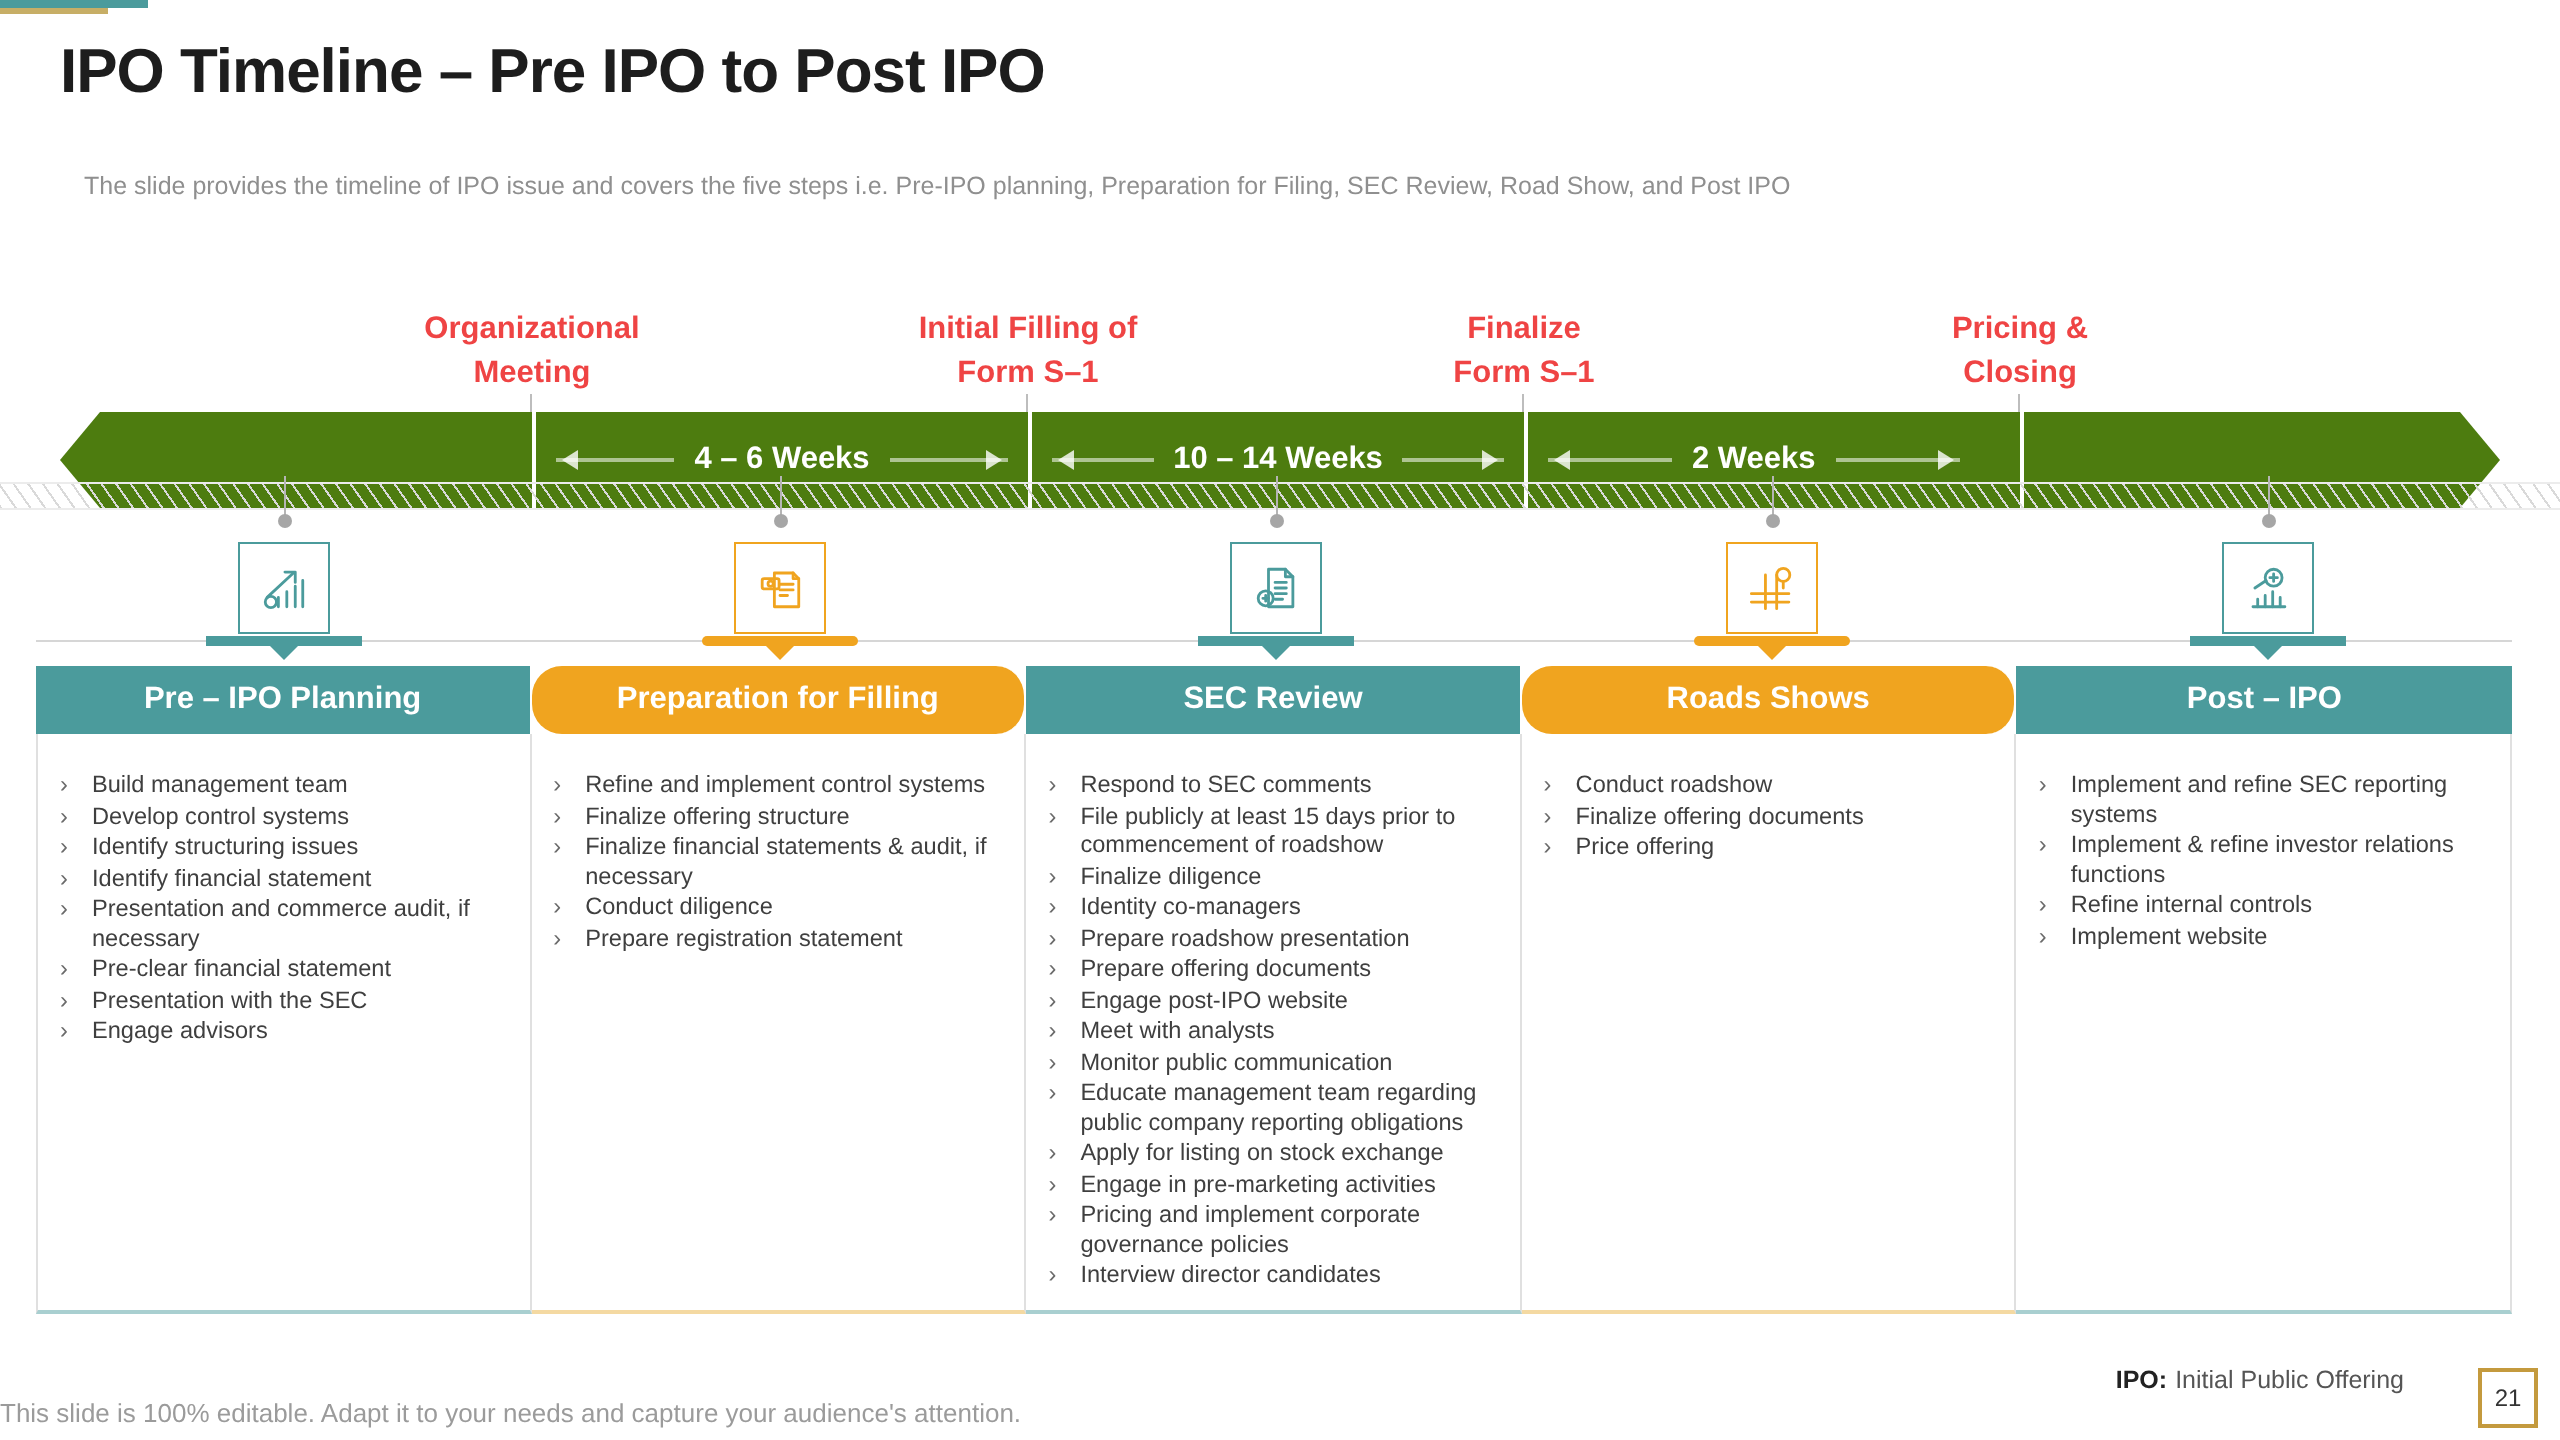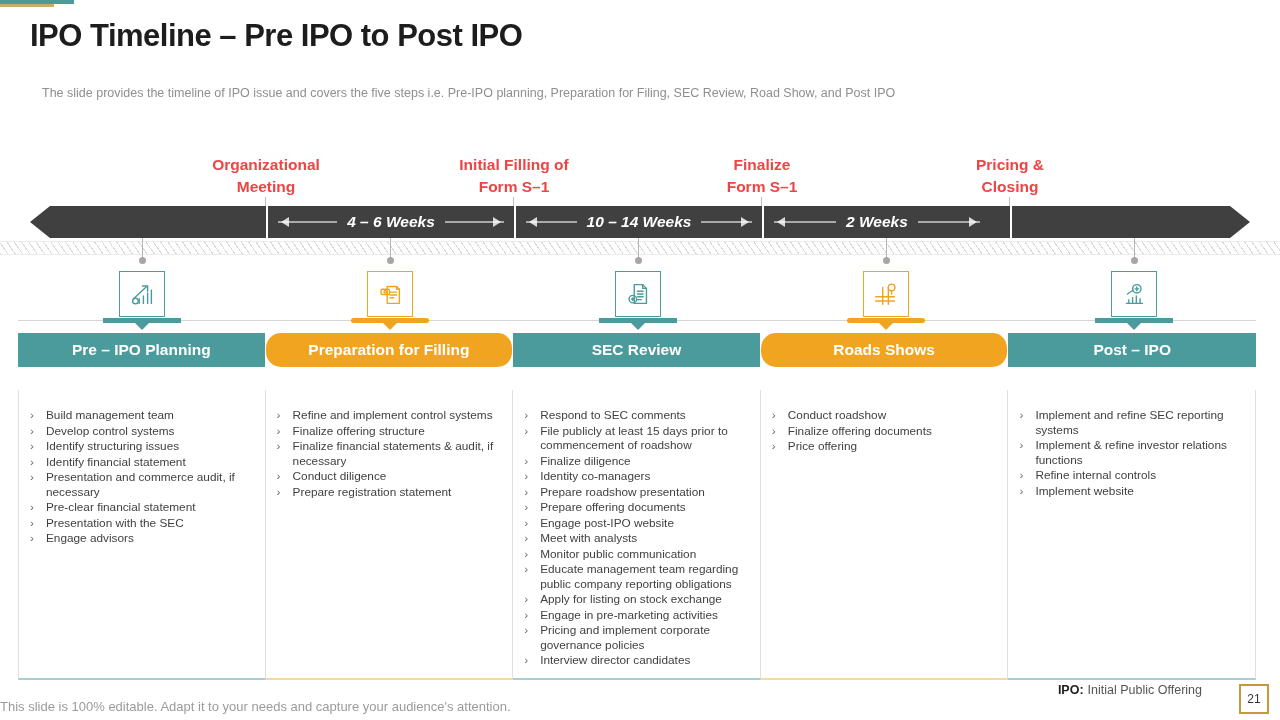--- a/index.html
+++ b/index.html
@@ -23,23 +23,22 @@
 
   
   .milestone{
     position:absolute;top:154px;width:220px;text-align:center;
     font-size:15.5px;font-weight:700;color:#ef4444;line-height:1.4;
   }
   .mtick{position:absolute;width:1px;height:9px;background:#bdbdbd;top:197px;}
 
   
   .band{
-    position:absolute;left:30px;top:206px;width:1220px;height:32px;background:#404040;
+    position:absolute;left:30px;top:206px;width:1220px;height:48px;background:#4d7c0f;
     clip-path:polygon(20px 0,calc(100% - 20px) 0,100% 50%,calc(100% - 20px) 100%,20px 100%,0 50%);
-    font-style:italic;
   }
   .divider{position:absolute;top:0;width:2px;height:100%;background:#ffffff;}
   .seg{
     position:absolute;top:0;height:100%;display:flex;align-items:center;gap:10px;padding:0 10px;box-sizing:border-box;
   }
   .seg-label{color:#ffffff;font-size:15.5px;font-weight:700;white-space:nowrap;}
   .arr{position:relative;height:2px;background:rgba(255,255,255,.55);flex:1;max-width:62px;}
   .arr-left::before{
     content:"";position:absolute;left:-2px;top:-4px;
     border:5px solid transparent;border-right:8px solid rgba(255,255,255,.8);
@@ -71,21 +70,21 @@
   .teal-bg{background:#4B9B9C;}
   .orange-bg{background:#F0A41F;border-radius:15px;}
   .teal-tri{border-top:7px solid #4B9B9C;}
   .orange-tri{border-top:7px solid #F0A41F;}
 
   
   .cols{
     position:absolute;left:18px;top:333px;width:1238px;
     display:grid;grid-template-columns:repeat(5,1fr);
   }
-  .col{display:flex;flex-direction:column;gap:23px;}
+  .col{display:flex;flex-direction:column;}
   .col-header{
     height:34px;display:flex;align-items:center;justify-content:center;
     color:#ffffff;font-size:15.5px;font-weight:700;border-right:1px solid #ffffff;box-sizing:border-box;
   }
   .col:last-child .col-header{border-right:none;}
   .col-body{
     height:290px;box-sizing:border-box;margin:0;padding:18px 9px 0 11px;list-style:none;
     border-right:1px solid #e0e0e0;background:#fff;
   }
   .col:first-child .col-body{border-left:1px solid #e0e0e0;}

